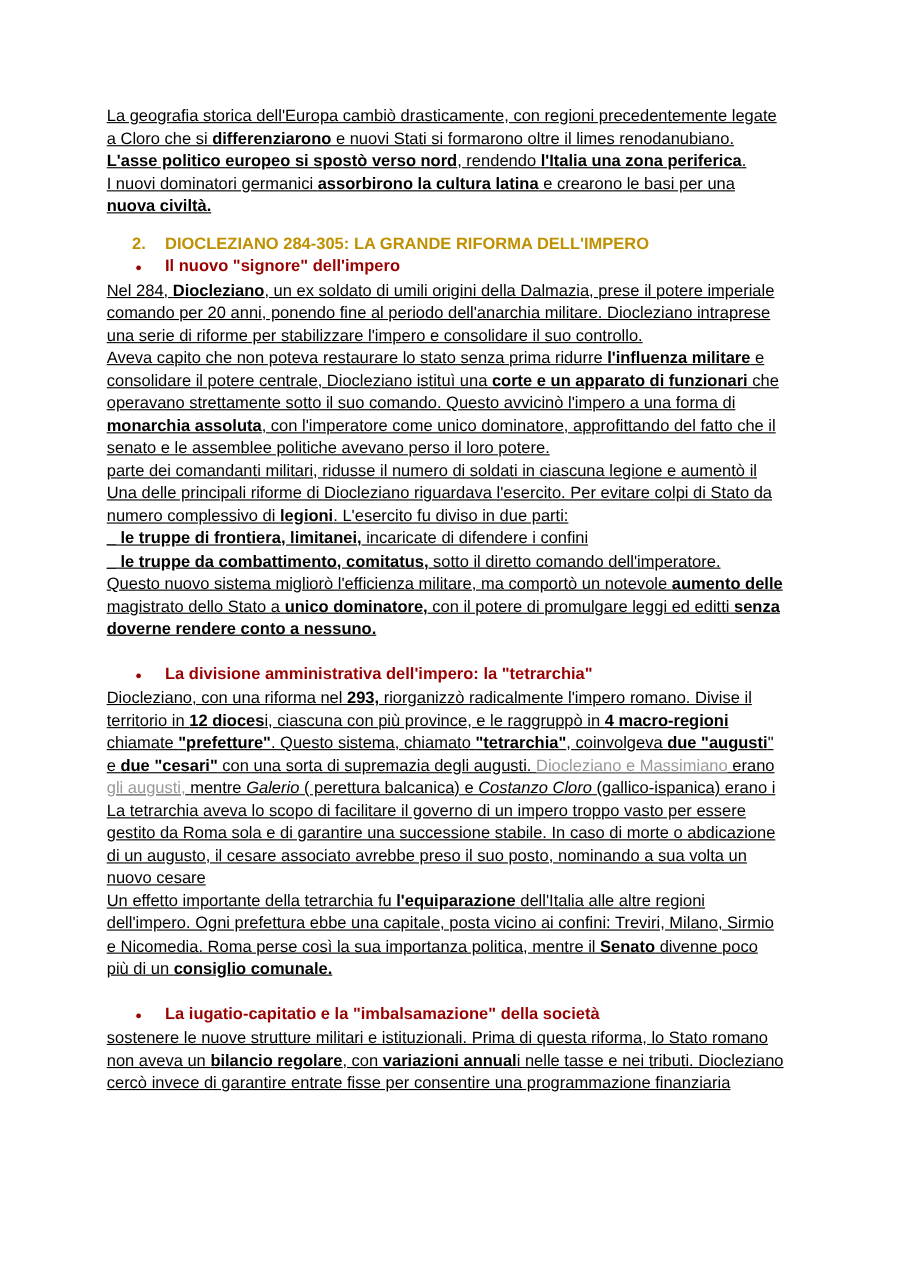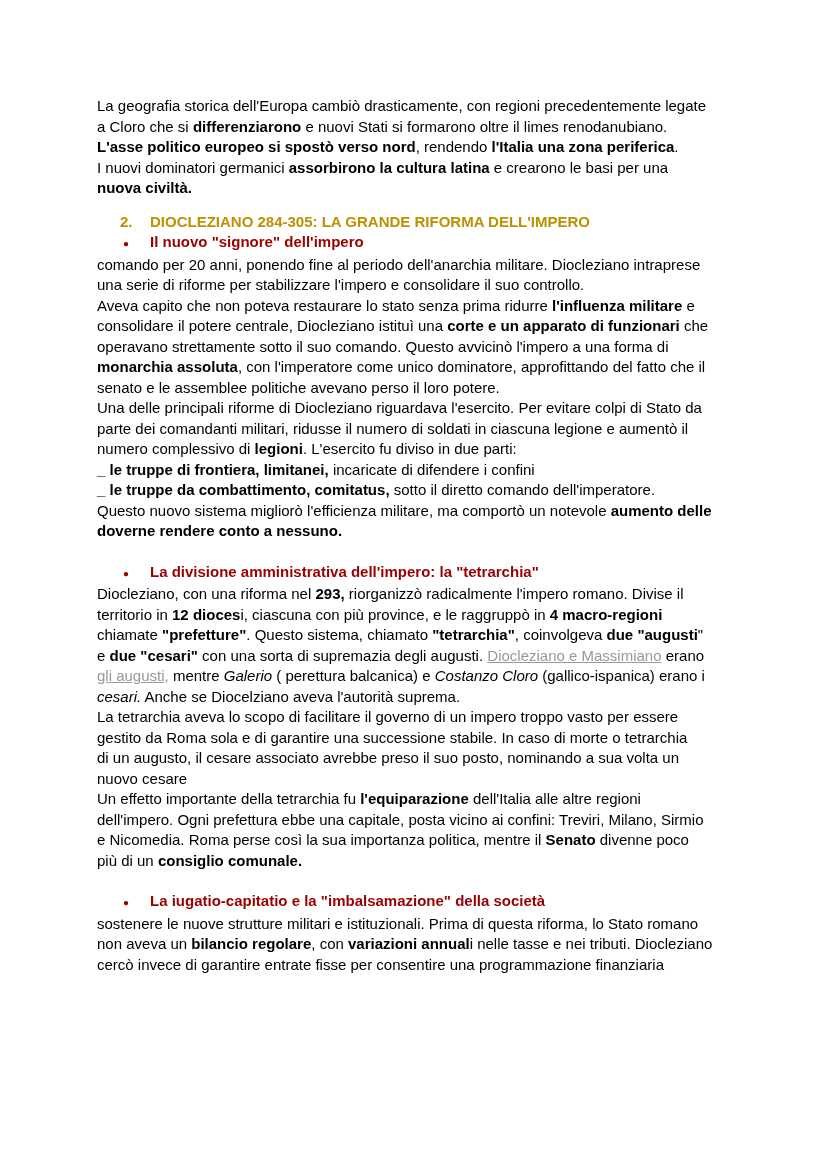--- a/index.html
+++ b/index.html
@@ -10,21 +10,21 @@
     background:#ffffff;
     box-sizing:border-box;
     padding:96px 97px 0 97px;
     font-family:"Liberation Sans","DejaVu Sans",sans-serif;
     font-size:15px;
     line-height:20.5px;
     color:#000000;
     overflow:hidden;
   }
   .para{margin:0;}
-  .line{white-space:nowrap;}
+  .line{white-space:nowrap;text-decoration:underline;}
   .b{font-weight:bold;}
   .i{font-style:italic;}
   .u{color:#999999;text-decoration:underline;margin-top:21px;}
   .heading-row{display:flex;margin-top:13px;}
   .heading-row .marker{
     width:53px;flex:0 0 53px;box-sizing:border-box;padding-left:23px;
     font-weight:bold;
   }
   .section-heading{color:#bf9000;font-weight:bold;}
   .section-heading .marker{color:#bf9000;}
@@ -47,48 +47,49 @@
       </div>
       <div class="heading-row section-heading">
         <span class="marker">2.</span>
         <span>DIOCLEZIANO 284-305: LA GRANDE RIFORMA DELL'IMPERO</span>
       </div>
       <div class="heading-row bullet-heading">
         <span class="marker"><span class="bullet-glyph">●</span></span>
         <span>Il nuovo "signore" dell'impero</span>
       </div>
       <div class="para">
+        <div class="line"><span>Nel 284, </span><span class="b">Diocleziano</span><span>, un ex soldato di umili origini della Dalmazia, prese il potere imperiale</span></div>
         <div class="line"><span>comando per 20 anni, ponendo fine al periodo dell'anarchia militare. Diocleziano intraprese</span></div>
         <div class="line"><span>una serie di riforme per stabilizzare l'impero e consolidare il suo controllo.</span></div>
         <div class="line"><span>Aveva capito che non poteva restaurare lo stato senza prima ridurre </span><span class="b">l'influenza militare</span><span> e</span></div>
         <div class="line"><span>consolidare il potere centrale, Diocleziano istituì una </span><span class="b">corte e un apparato di funzionari</span><span> che</span></div>
         <div class="line"><span>operavano strettamente sotto il suo comando. Questo avvicinò l'impero a una forma di</span></div>
         <div class="line"><span class="b">monarchia assoluta</span><span>, con l'imperatore come unico dominatore, approfittando del fatto che il</span></div>
         <div class="line"><span>senato e le assemblee politiche avevano perso il loro potere.</span></div>
+        <div class="line"><span>parte dei comandanti militari, ridusse il numero di soldati in ciascuna legione e aumentò il</span></div>
         <div class="line"><span>Una delle principali riforme di Diocleziano riguardava l'esercito. Per evitare colpi di Stato da</span></div>
-        <div class="line"><span>parte dei comandanti militari, ridusse il numero di soldati in ciascuna legione e aumentò il</span></div>
         <div class="line"><span>numero complessivo di </span><span class="b">legioni</span><span>. L'esercito fu diviso in due parti:</span></div>
         <div class="line"><span class="b">_ le truppe di frontiera, limitanei,</span><span> incaricate di difendere i confini</span></div>
         <div class="line"><span class="b">_ le truppe da combattimento, comitatus,</span><span> sotto il diretto comando dell'imperatore.</span></div>
         <div class="line"><span>Questo nuovo sistema migliorò l'efficienza militare, ma comportò un notevole </span><span class="b">aumento delle</span></div>
+        <div class="line"><span>magistrato dello Stato a </span><span class="b">unico dominatore,</span><span> con il potere di promulgare leggi ed editti </span><span class="b">senza</span></div>
         <div class="line"><span class="b">doverne rendere conto a nessuno.</span></div>
       </div>
       <div class="heading-row bullet-heading gap">
         <span class="marker"><span class="bullet-glyph">●</span></span>
         <span>La divisione amministrativa dell'impero: la "tetrarchia"</span>
       </div>
       <div class="para">
         <div class="line"><span>Diocleziano, con una riforma nel </span><span class="b">293,</span><span> riorganizzò radicalmente l'impero romano. Divise il</span></div>
         <div class="line"><span>territorio in </span><span class="b">12 dioces</span><span>i, ciascuna con più province, e le raggruppò in </span><span class="b">4 macro-regioni</span></div>
         <div class="line"><span>chiamate </span><span class="b">"prefetture"</span><span>. Questo sistema, chiamato </span><span class="b">"tetrarchia"</span><span>, coinvolgeva </span><span class="b">due "augusti</span><span>"</span></div>
         <div class="line"><span>e </span><span class="b">due "cesari"</span><span> con una sorta di supremazia degli augusti. </span><span class="u">Diocleziano e Massimiano</span><span> erano</span></div>
         <div class="line"><span class="u">gli augusti,</span><span> mentre </span><span class="i">Galerio</span><span> ( perettura balcanica) e </span><span class="i">Costanzo Cloro</span><span> (gallico-ispanica) erano i</span></div>
-        <div class="line"><span class="i">cesari.</span><span> Anche se Diocelziano aveva l'autorità suprema.</span></div>
         <div class="line"><span>La tetrarchia aveva lo scopo di facilitare il governo di un impero troppo vasto per essere</span></div>
-        <div class="line"><span>gestito da Roma sola e di garantire una successione stabile. In caso di morte o tetrarchia</span></div>
+        <div class="line"><span>gestito da Roma sola e di garantire una successione stabile. In caso di morte o abdicazione</span></div>
         <div class="line"><span>di un augusto, il cesare associato avrebbe preso il suo posto, nominando a sua volta un</span></div>
         <div class="line"><span>nuovo cesare</span></div>
         <div class="line"><span>Un effetto importante della tetrarchia fu </span><span class="b">l'equiparazione</span><span> dell'Italia alle altre regioni</span></div>
         <div class="line"><span>dell'impero. Ogni prefettura ebbe una capitale, posta vicino ai confini: Treviri, Milano, Sirmio</span></div>
         <div class="line"><span>e Nicomedia. Roma perse così la sua importanza politica, mentre il </span><span class="b">Senato</span><span> divenne poco</span></div>
         <div class="line"><span>più di un </span><span class="b">consiglio comunale.</span></div>
       </div>
       <div class="heading-row bullet-heading gap">
         <span class="marker"><span class="bullet-glyph">●</span></span>
         <span>La iugatio-capitatio e la "imbalsamazione" della società</span>

